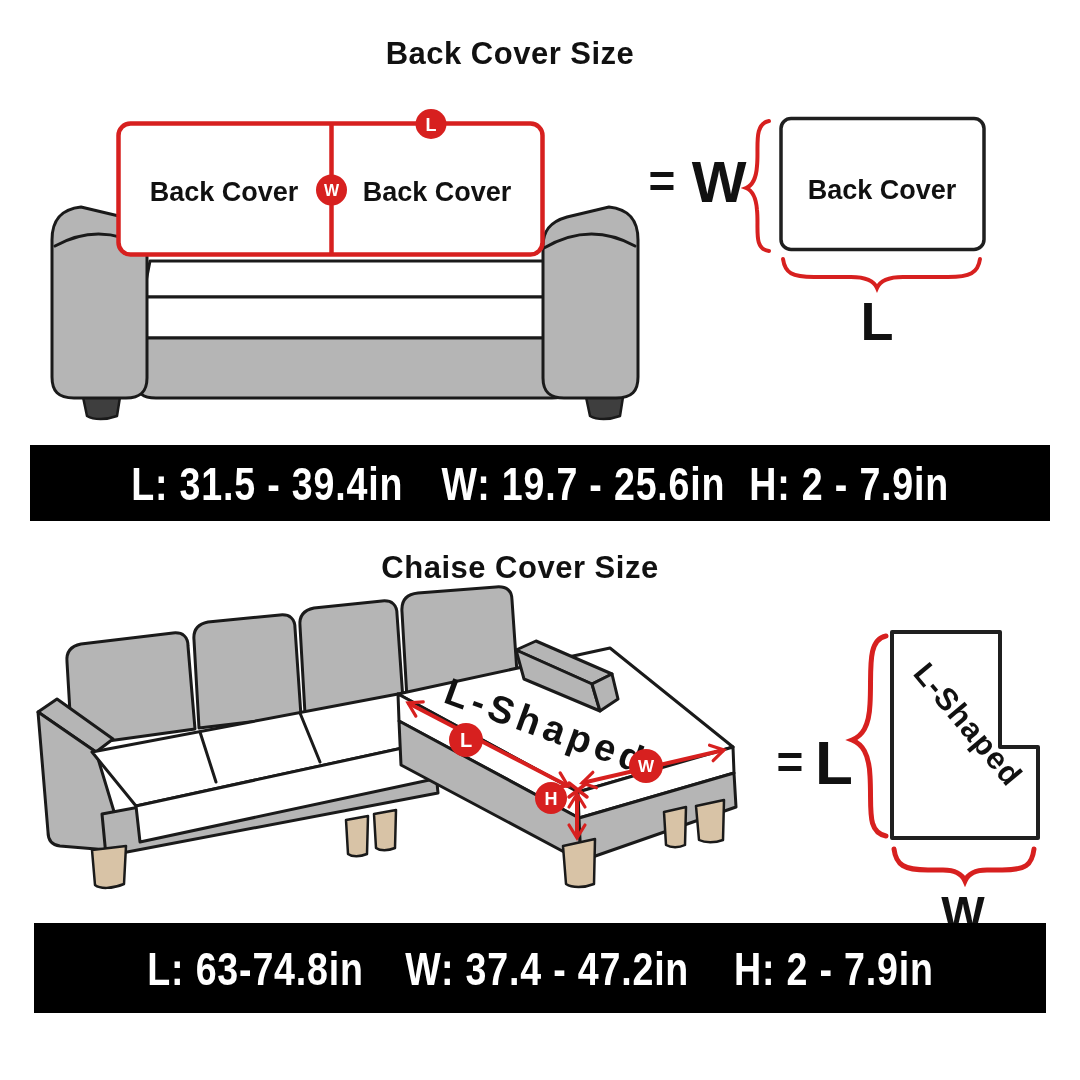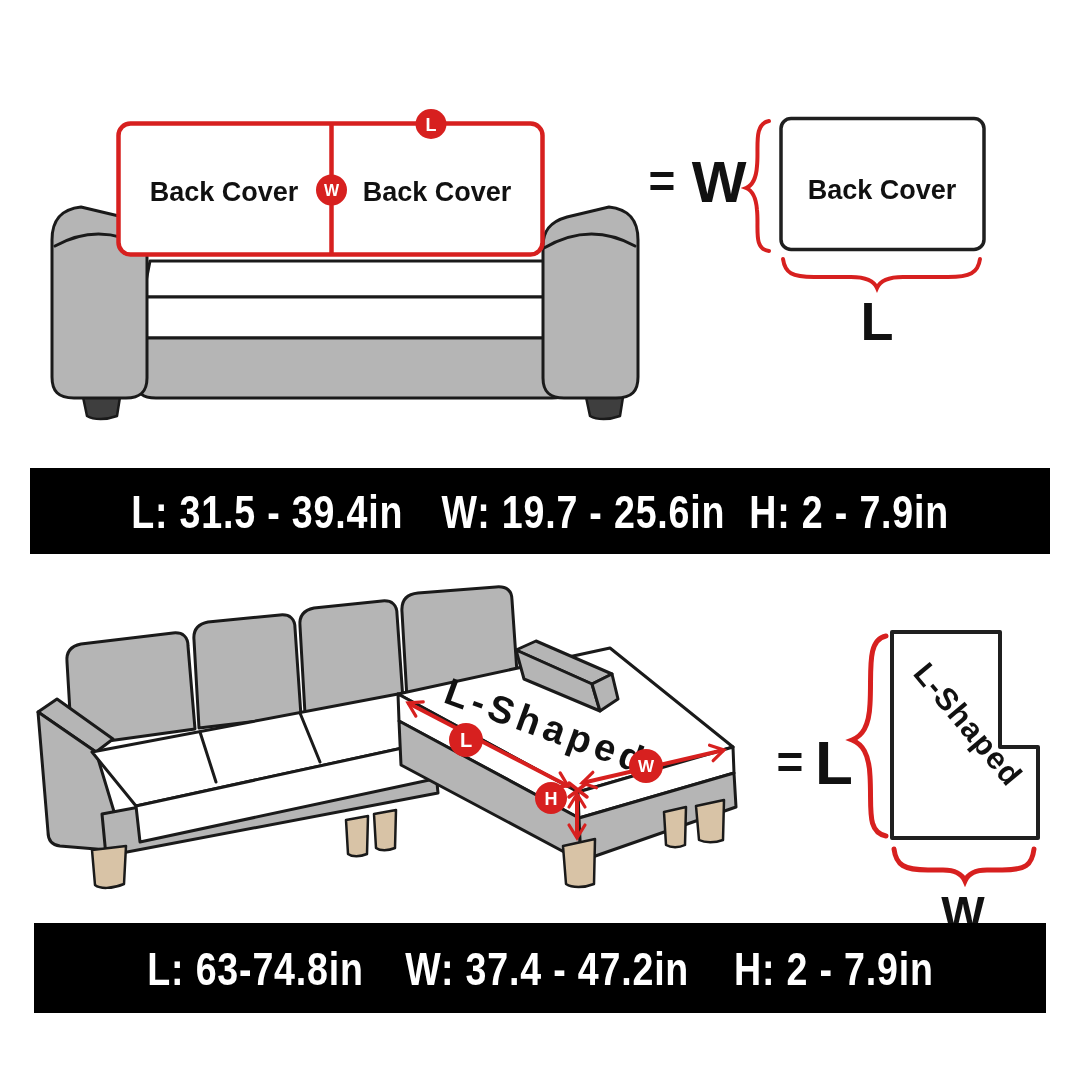--- a/index.html
+++ b/index.html
@@ -21,20 +21,21 @@
     white-space:nowrap;font-weight:700;font-size:47px;letter-spacing:1px;
   }
   svg{position:absolute;left:0;}
   svg text{font-family:"Liberation Sans",sans-serif;font-weight:700;stroke:none;}
 </style>
 </head>
 <body>
 
 <div class="stage">
 
+  <div class="title" style="top:36px;left:0;width:1020px;">Back Cover Size</div>
 
   <svg viewBox="0 0 1080 445" style="top:0;width:1080px;height:445px;">
 
     <g stroke="#1a1a1a" stroke-width="3" stroke-linejoin="round" stroke-linecap="round">
       <path d="M150,261 L557,261 L565,297 L143,297 Z" fill="#ffffff"></path>
       <path d="M143,297 L565,297 L567,338 L141,338 Z" fill="#ffffff"></path>
       <path d="M137,338 L571,338 L571,381 C571,394 565,398 552,398 L156,398 C143,398 137,394 137,381 Z" fill="#b5b5b5"></path>
       <path d="M83,397 L120,397 L117,416 C106,420 94,420 87,416 Z" fill="#3e3e3e" stroke-width="2.5"></path>
       <path d="M586,397 L623,397 L620,416 C609,420 597,420 590,416 Z" fill="#3e3e3e" stroke-width="2.5"></path>
       <path d="M52,240 C52,218 63,209 81,207 L123,217 C141,222 147,232 147,246 L147,378 C147,393 139,398 126,398 L74,398 C58,398 52,391 52,377 Z" fill="#b5b5b5"></path>
@@ -58,28 +59,29 @@
       <text x="662" y="197" text-anchor="middle" font-size="46" fill="#111">=</text>
       <text x="719" y="202" text-anchor="middle" font-size="58" fill="#111">W</text>
       <path d="M769,121 C753,124 759,147 757,166 C756,181 751,186 746,188 C751,190 756,196 757,210 C759,229 753,249 769,251" fill="none" stroke="#d7201f" stroke-width="4" stroke-linecap="round"></path>
       <rect x="781" y="118.5" width="203" height="131" rx="10" fill="#ffffff" stroke="#1f1f1f" stroke-width="3.5"></rect>
       <text x="882" y="199" text-anchor="middle" font-size="27" fill="#111">Back Cover</text>
       <path d="M783,259 C785,273 792,277 814,277 L851,277 C866,277 874,281 877,288 C880,281 888,277 903,277 L948,277 C970,277 978,273 980,259" fill="none" stroke="#d7201f" stroke-width="4" stroke-linecap="round"></path>
       <text x="877" y="340" text-anchor="middle" font-size="54" fill="#111">L</text>
     </g>
   </svg>
 
-  <div class="bar" style="left:30px;top:468px;width:1020px;height:86px;">
+  <div class="bar" style="left:30px;top:445px;width:1020px;height:76px;">
     <div class="bar-inner">
       <span>L: 31.5 - 39.4in</span>
       <span style="margin-left:48px;">W: 19.7 - 25.6in</span>
       <span style="margin-left:30px;">H: 2 - 7.9in</span>
     </div>
   </div>
 
+  <div class="title" style="top:550px;left:0;width:1040px;">Chaise Cover Size</div>
 
   <svg viewBox="0 545 1080 408" style="top:545px;width:1080px;height:408px;">
     <defs>
       <marker id="ah" markerUnits="userSpaceOnUse" markerWidth="22" markerHeight="22" refX="16" refY="11" orient="auto-start-reverse">
         <path d="M3,3 L16,11 L3,19" fill="none" stroke="#d7201f" stroke-width="3.2" stroke-linecap="round"></path>
       </marker>
     </defs>
 
     <g stroke="#1a1a1a" stroke-width="3" stroke-linejoin="round" stroke-linecap="round">
       <path d="M72,746 L67,662 C66,652 71,646 81,644 L173,633 C183,632 188,637 188,646 L195,729 Z" fill="#b5b5b5"></path>

